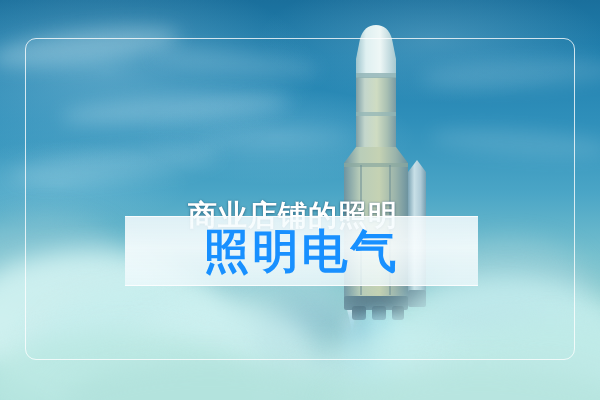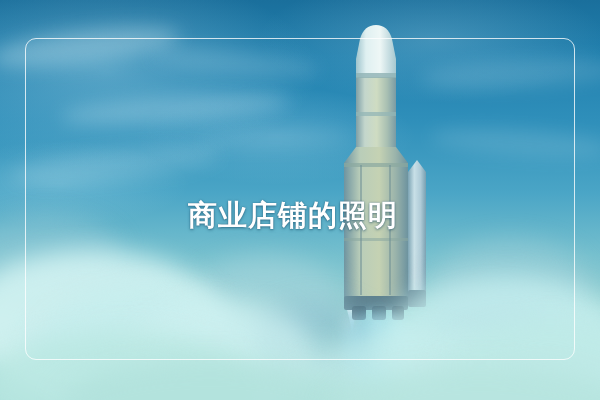--- a/index.html
+++ b/index.html
@@ -248,14 +248,17 @@
   <div class="smoke s6"></div>
   <div class="smoke s8"></div>
   <div class="smoke s9"></div>
 
   <div class="frame"></div>
 
   <div class="headline">
     <span class="headline-line">商业店铺的照明</span>
   </div>
 
+  <div class="band">
+    <span class="band-text">照明电气</span>
+  </div>
 
 </div>
 
 </body></html>

